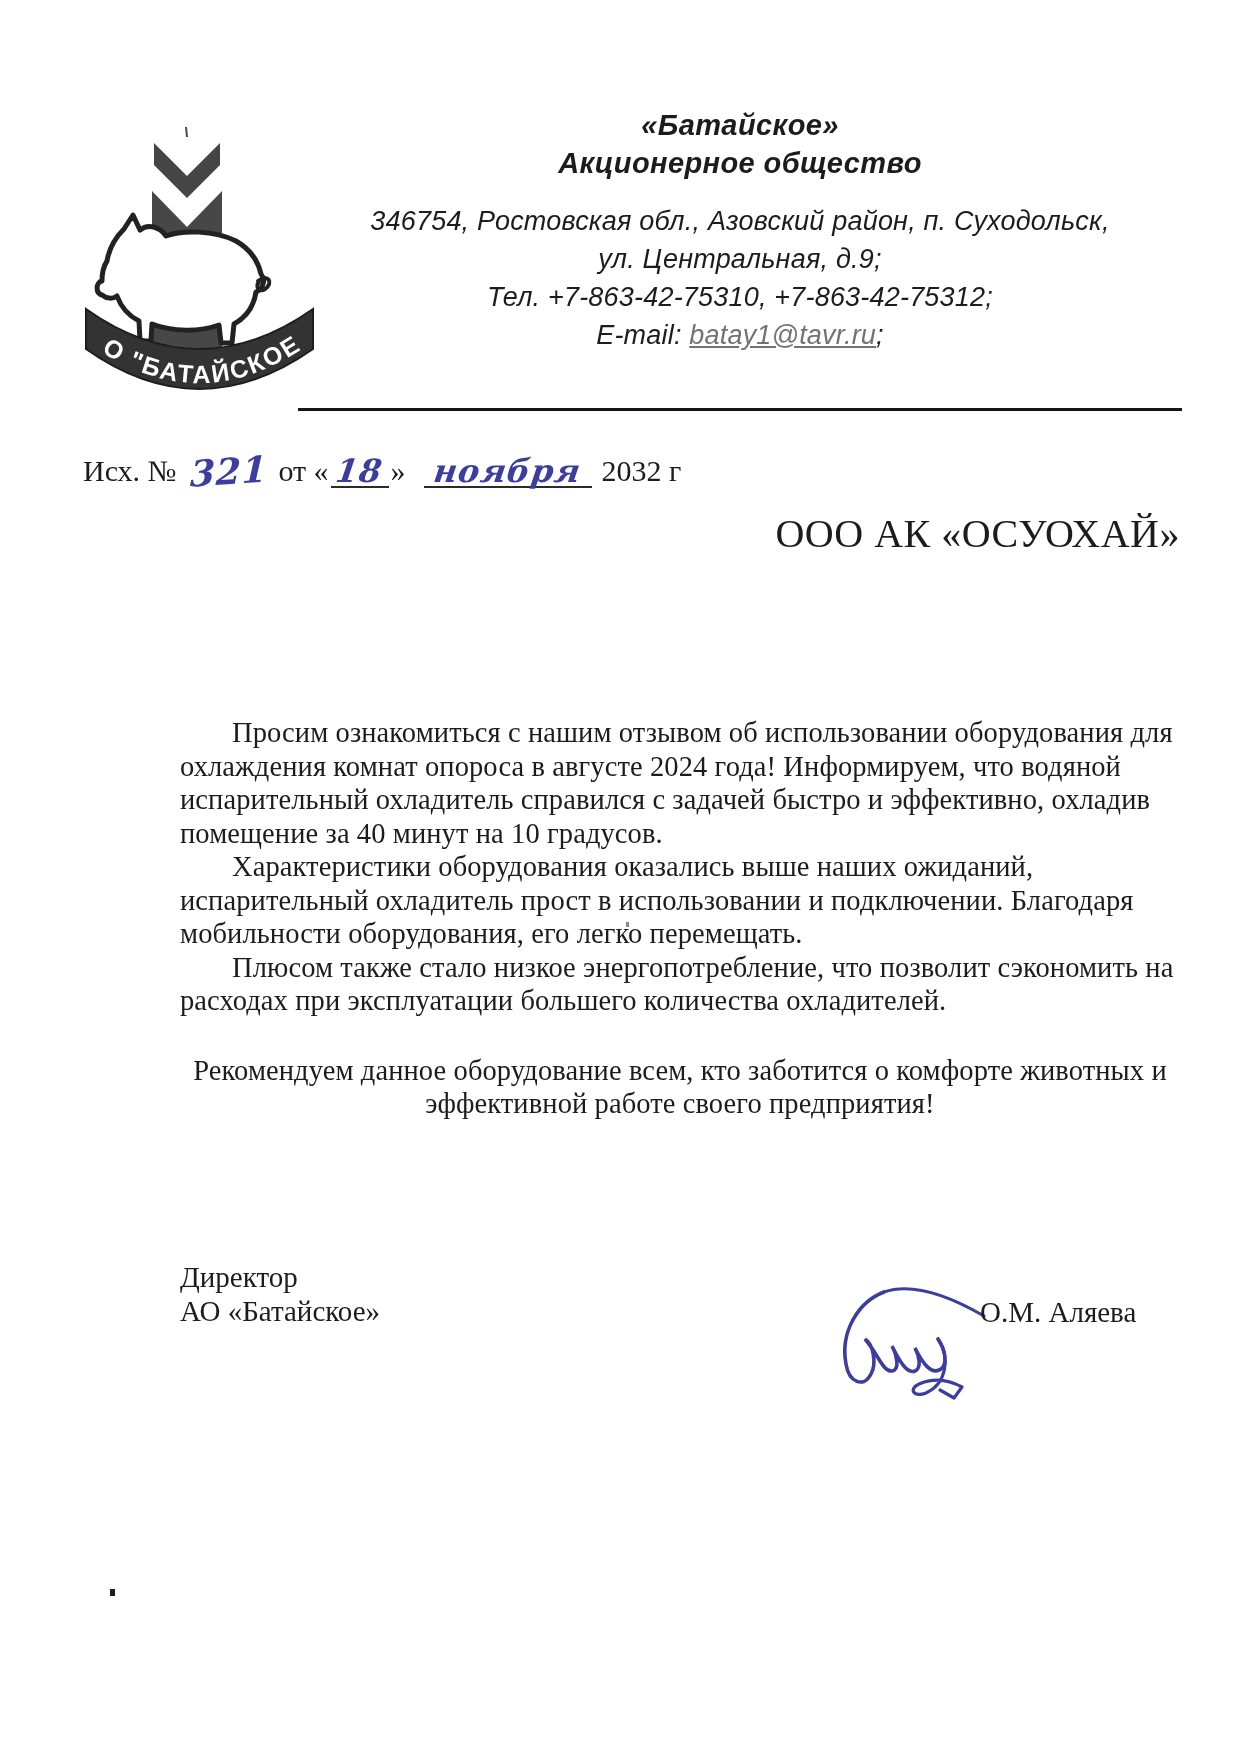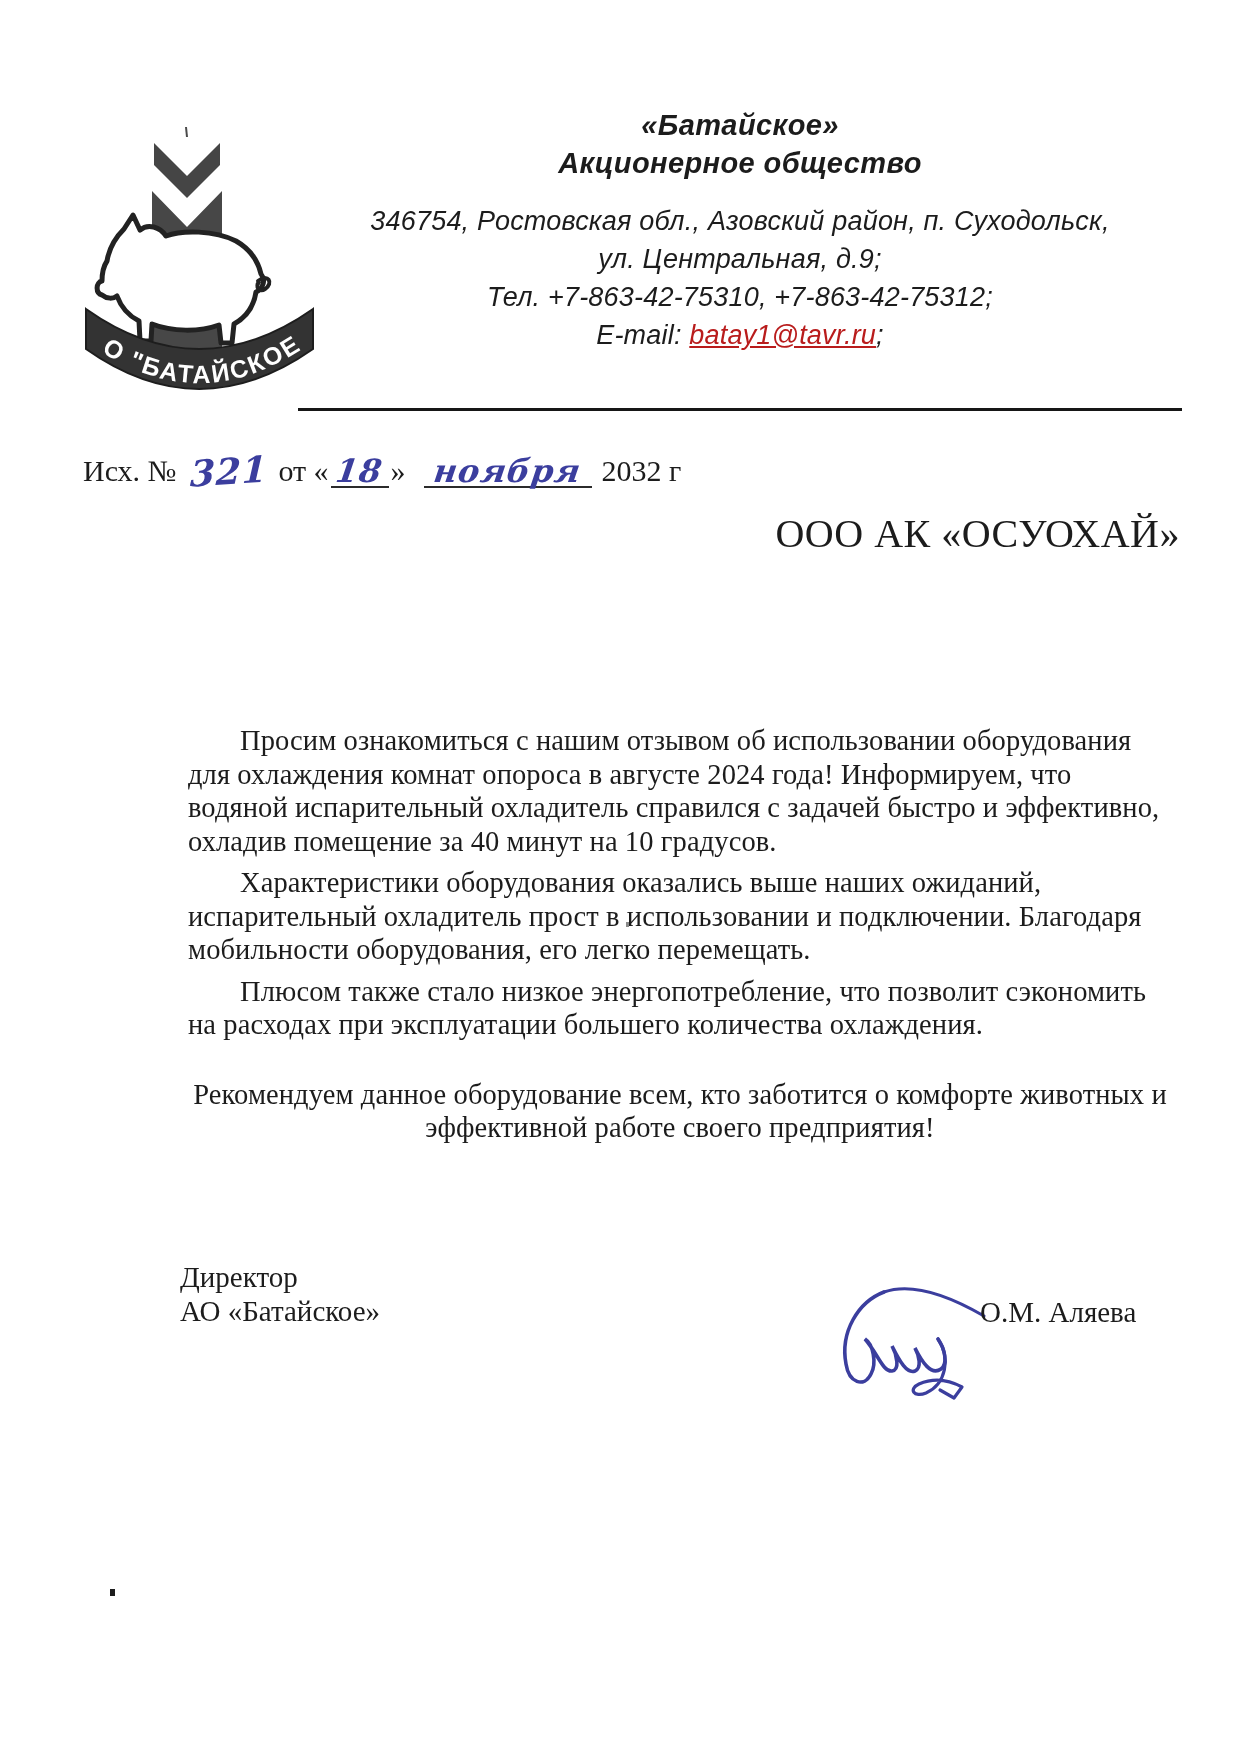--- a/index.html
+++ b/index.html
@@ -15,41 +15,41 @@
   
   .logo{position:absolute;left:82px;top:103px;width:235px;height:292px;}
   .head-block{
     position:absolute;left:300px;top:106px;width:880px;
     text-align:center;
     font-family:"Liberation Sans",sans-serif;
     font-style:italic;
   }
   .org-line{font-size:29px;font-weight:bold;line-height:38px;letter-spacing:.4px;}
   .addr-block{margin-top:20px;font-size:27px;line-height:38px;letter-spacing:.2px;}
-  .email-link{text-decoration:underline;color:#b91c1c;}
+  .email-link{text-decoration:underline;color:#737373;}
   .rule{position:absolute;left:298px;top:408px;width:884px;height:3px;background:#161616;}
   
   .ref{position:absolute;left:83px;top:450px;font-size:30px;white-space:nowrap;}
   .hand{
     font-family:"DejaVu Serif",serif;
     font-style:italic;font-weight:bold;
     color:#3b3e9e;
     font-size:36px;
     letter-spacing:1px;
   }
   .ref-number{display:inline-block;transform:rotate(-4deg) skewX(-6deg);margin:0 10px 0 14px;vertical-align:-3px;}
   .blank{display:inline-block;border-bottom:2px solid #2b2b2b;text-align:center;line-height:30px;}
   .blank-day{min-width:58px;margin:0 2px;}
   .blank-month{min-width:168px;margin:0 10px 0 18px;}
   .blank .hand{font-size:32px;vertical-align:-1px;display:inline-block;transform:skewX(-8deg);}
   
   .recipient{position:absolute;right:54px;top:510px;font-size:40px;letter-spacing:.5px;}
   
   .body-text{position:absolute;left:180px;top:716px;width:1000px;}
-  .body-text p{margin:8px;font-size:28.5px;line-height:33.5px;text-indent:52px;letter-spacing:.1px;}
+  .body-text p{margin:0;font-size:28.5px;line-height:33.5px;text-indent:52px;letter-spacing:.1px;}
   .body-text p.recommend{margin-top:36px;text-align:center;text-indent:0;}
   
   .sig-title{position:absolute;left:180px;top:1260px;font-size:29px;line-height:34px;}
   .sig-name{position:absolute;left:980px;top:1296px;font-size:29px;}
   .sig-image{position:absolute;left:788px;top:1286px;width:215px;height:130px;}
   
   .speck{position:absolute;background:#6a6a6a;}
   .speck-1{left:626px;top:922px;width:3px;height:5px;background:#8a8a8a;}
   .speck-2{left:110px;top:1589px;width:5px;height:7px;background:#1d1d1d;}
 </style>
@@ -106,21 +106,21 @@
 
   <div class="rule"></div>
 
   <div class="ref"><span>Исх. №</span><span class="hand ref-number">321</span><span>от «</span><span class="blank blank-day"><span class="hand">18</span></span><span>»</span><span class="blank blank-month"><span class="hand">ноября</span></span><span>2032 г</span></div>
 
   <div class="recipient">ООО АК «ОСУОХАЙ»</div>
 
   <div class="body-text">
     <p>Просим ознакомиться с нашим отзывом об использовании оборудования для охлаждения комнат опороса в августе 2024 года! Информируем, что водяной испарительный охладитель справился с задачей быстро и эффективно, охладив помещение за 40 минут на 10 градусов.</p>
     <p>Характеристики оборудования оказались выше наших ожиданий, испарительный охладитель прост в использовании и подключении. Благодаря мобильности оборудования, его легко перемещать.</p>
-    <p>Плюсом также стало низкое энергопотребление, что позволит сэкономить на расходах при эксплуатации большего количества охлаждения.</p>
+    <p>Плюсом также стало низкое энергопотребление, что позволит сэкономить на расходах при эксплуатации большего количества охладителей.</p>
     <p class="recommend">Рекомендуем данное оборудование всем, кто заботится о комфорте животных и эффективной работе своего предприятия!</p>
   </div>
 
   <div class="sig-title">
     <div>Директор</div>
     <div>АО «Батайское»</div>
   </div>
 
   <svg class="sig-image" viewBox="0 0 215 130" aria-hidden="true">
     <path d="M96,6

